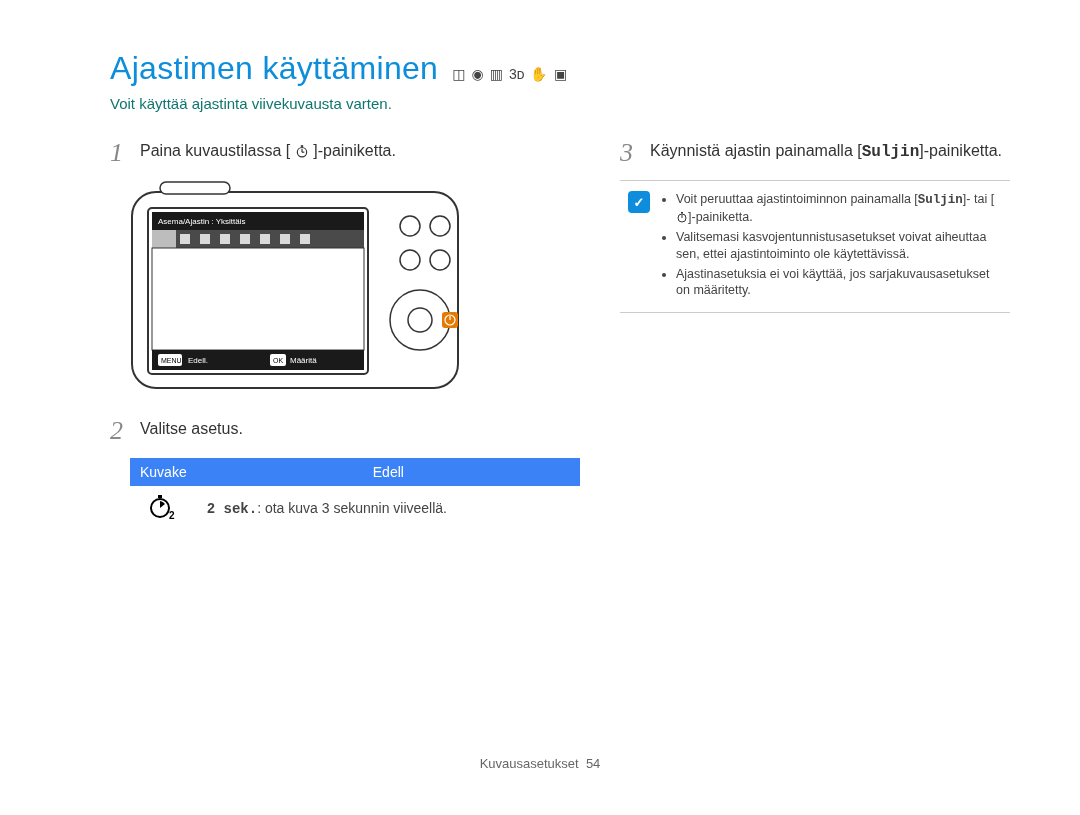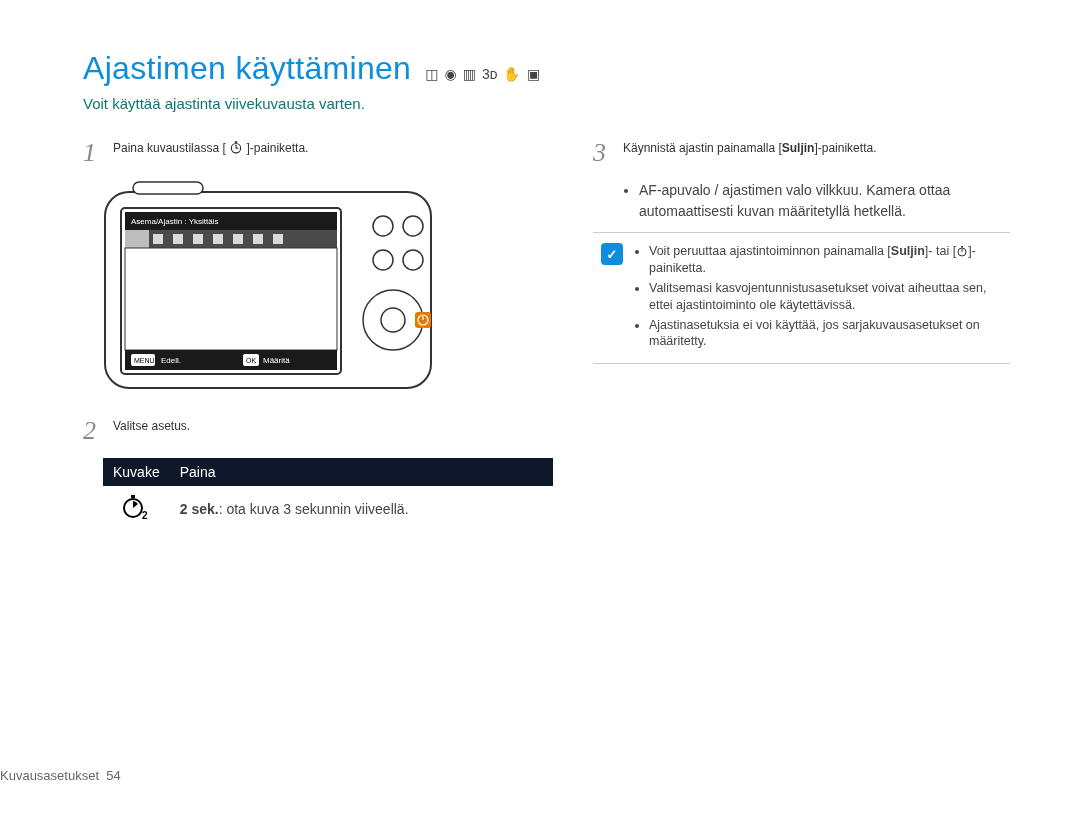--- a/index.html
+++ b/index.html
@@ -1,39 +1,39 @@
 <!DOCTYPE html>
 <html><head>
 <meta charset="utf-8">
 <style>
   * { box-sizing: border-box; margin: 0; padding: 0; }
   html, body { width: 1080px; height: 815px; font-family: Arial, Helvetica, sans-serif; background: #fff; color: #333; }
-  .page { padding: 50px 70px 20px 83px; }
+  .page { padding: 50px 70px 20px 110px; }
   .title-row { display: flex; align-items: baseline; gap: 14px; margin-bottom: 8px; }
   .title { font-size: 32px; color: #0d8ddb; font-weight: 400; letter-spacing: .3px; }
   .mode-icons { display: flex; gap: 6px; color: #444; }
   .mode-icons span { font-size: 14px; line-height: 1; }
   .subtitle { font-size: 15px; color: #0f766e; margin-bottom: 28px; }
   .columns { display: flex; gap: 40px; }
   .col { flex: 1; }
   .step { display: flex; align-items: flex-start; gap: 10px; margin-bottom: 14px; }
   .step-num { font-size: 26px; font-style: italic; color: #888; font-family: Georgia, serif; line-height: 1; min-width: 20px; }
-  .step-text { font-size: 12px; color: #333; line-height: 1.4; }
+  .step-text { font-size: 16px; color: #333; line-height: 1.4; }
   .step-sub { font-size: 14px; color: #444; margin-left: 30px; line-height: 1.5; }
   .step-sub li { list-style: disc; margin-left: 16px; margin-bottom: 2px; }
   .camera-fig { margin: 10px 0 24px 20px; }
   .info-box { margin-top: 10px; margin-left: 0px; border-top: 1px solid #ccc; border-bottom: 1px solid #ccc; padding: 10px 8px; display: flex; gap: 10px; align-items: flex-start; font-size: 12.5px; color: #444; }
   .info-icon { width: 22px; height: 22px; border-radius: 4px; background: #0d8ddb; color:#fff; font-weight: bold; display:flex; align-items:center; justify-content:center; font-size: 13px; flex-shrink:0; }
   .info-list li { list-style: disc; margin-left: 16px; margin-bottom: 3px; line-height: 1.35; }
-  .bold { font-weight: bold; }
+  .bold { font-weight: bold; font-family: Liberation Mono, monospace; }
   table.opts { border-collapse: collapse; width: 450px; margin-left: 20px; font-size: 14px; }
-  table.opts th { background: #0f172a; color: #fff; font-weight: 400; text-align: left; padding: 6px 10px; }
+  table.opts th { background: #3b82f6; color: #fff; font-weight: 400; text-align: center; padding: 6px 10px; }
   table.opts td { padding: 8px 10px; border-bottom: 0px solid #eee; vertical-align: middle; color:#444; }
   table.opts td.icon { width: 60px; text-align: center; }
-  .footer { position: absolute; bottom: 32px; width: 1080px; left:0; font-size: 13px; color: #666; }
+  .footer { position: absolute; bottom: 44px; width: 1080px; left:0; text-align: center; font-size: 13px; color: #666; }
 
   
   .camera-svg { width: 330px; height: 210px; }
   .lcd-topbar { font: 8px Arial; fill:#fff; }
 </style>
 </head>
 <body>
 
 <div class="page">
 
@@ -120,21 +120,21 @@
 
       <div class="step">
         <div class="step-num">2</div>
         <div class="step-text">Valitse asetus.</div>
       </div>
 
       <table class="opts">
         <thead>
           <tr>
             <th>Kuvake</th>
-            <th>Paina</th>
+            <th>Edell</th>
           </tr>
         </thead>
         <tbody>
           <tr>
             <td class="icon">
               <svg width="30" height="26" viewBox="0 0 30 26">
                   <circle cx="12" cy="14" r="9" fill="none" stroke="#000" stroke-width="2"></circle>
                   <path d="M12 14 L12 7 A7 7 0 0 1 17 10 Z" fill="#000"></path>
                   <rect x="10" y="1" width="4" height="3" fill="#000"></rect>
                   <text x="21" y="25" font-size="10" font-weight="bold">2</text>
@@ -149,23 +149,20 @@
 
     <div class="col">
 
       <div class="step">
         <div class="step-num">3</div>
         <div class="step-text">
           <span>Käynnistä ajastin painamalla [</span><span class="bold">Suljin</span><span>]-painiketta.</span>
         </div>
       </div>
 
-      <ul class="step-sub">
-        <li>AF-apuvalo / ajastimen valo vilkkuu. Kamera ottaa automaattisesti kuvan määritetyllä hetkellä.</li>
-      </ul>
 
       <div class="info-box">
         <div class="info-icon">✓</div>
         <ul class="info-list">
           <li>
             <span>Voit peruuttaa ajastintoiminnon painamalla [</span><span class="bold">Suljin</span><span>]- tai [</span><span><svg width="12" height="12" viewBox="0 0 24 24" style="vertical-align:-2px">
                   <circle cx="12" cy="14" r="8" fill="none" stroke="#333" stroke-width="2"></circle>
                   <rect x="10" y="2" width="4" height="3" fill="#333"></rect>
                   <line x1="12" y1="14" x2="12" y2="8" stroke="#333" stroke-width="2"></line>
                 </svg></span><span>]-painiketta.</span>

